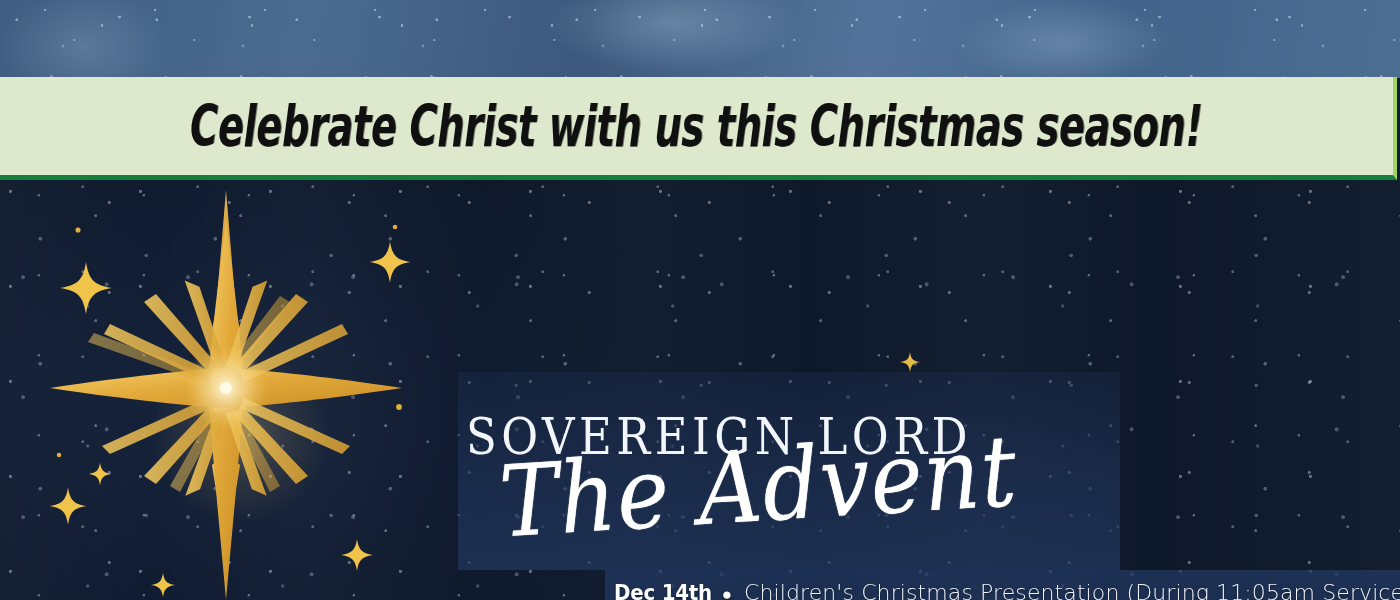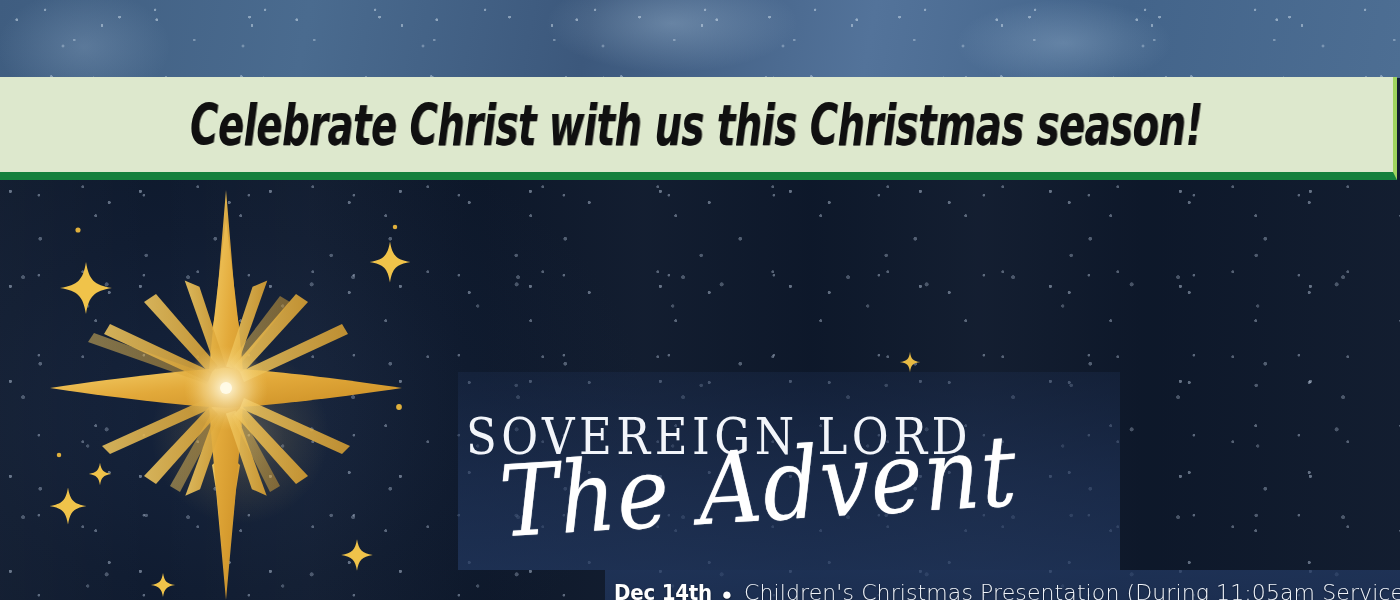--- a/index.html
+++ b/index.html
@@ -46,21 +46,21 @@
                     120px 80px, 180px 115px;
     opacity:.9;
   }
 
   
   .green-banner {
     position:absolute; left:0; top:77px;
     width:1397px; height:103px;
     background:#dde8cd;
     border-right:4px solid #9fd45f;
-    border-bottom:8px solid #15803d;
+    border-bottom:5px solid #15803d;
     display:flex; align-items:center; justify-content:center;
   }
   .banner-text {
     font-family:"DejaVu Sans Condensed","Liberation Sans Narrow","Liberation Sans", sans-serif;
     font-size:46px;
     font-weight:700;
     font-style:italic;
     color:#101010;
     letter-spacing:-.5px;
     transform:scaleX(.93) scaleY(1.22);

